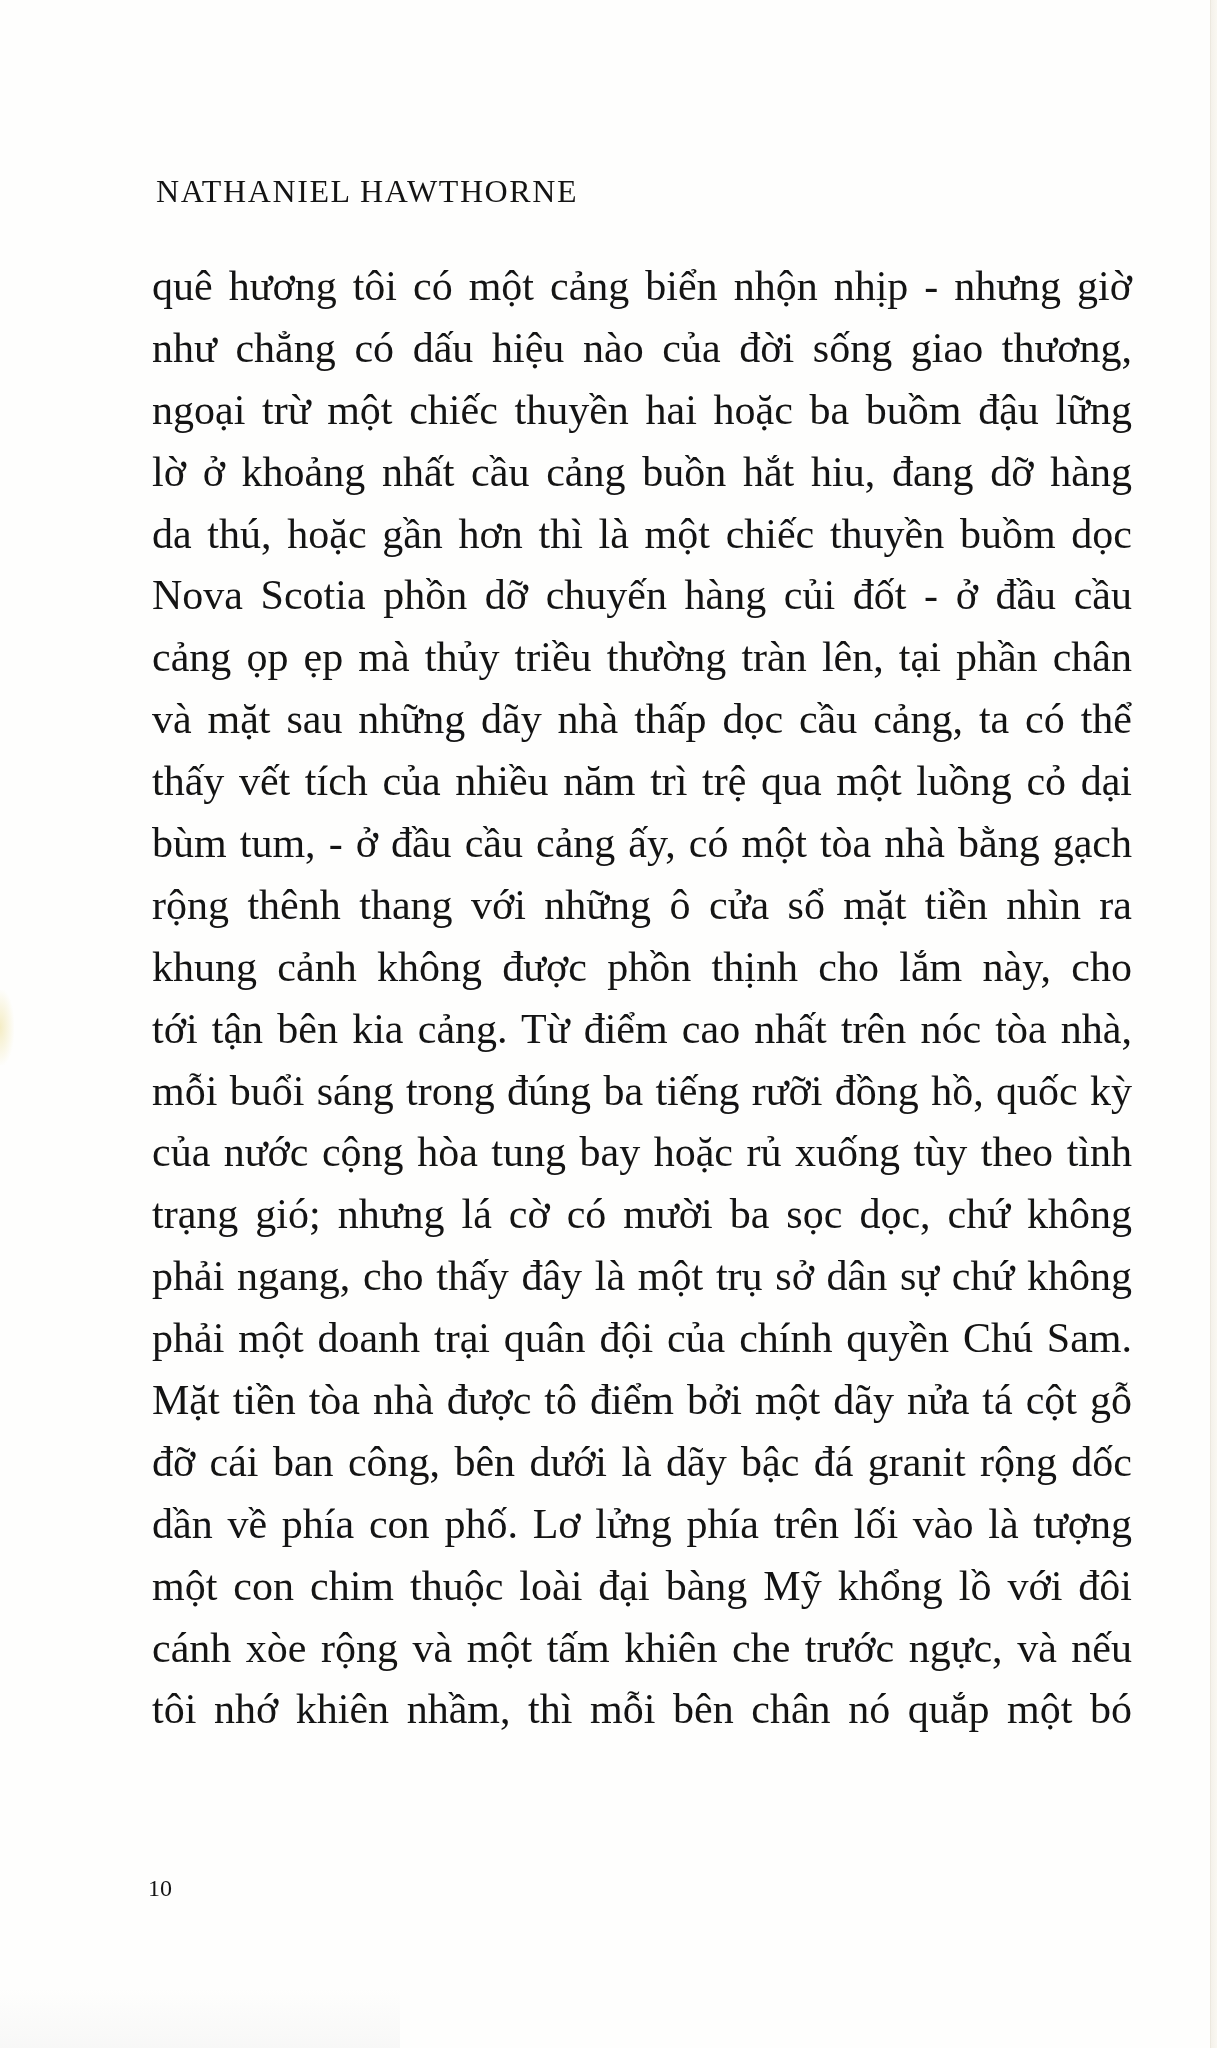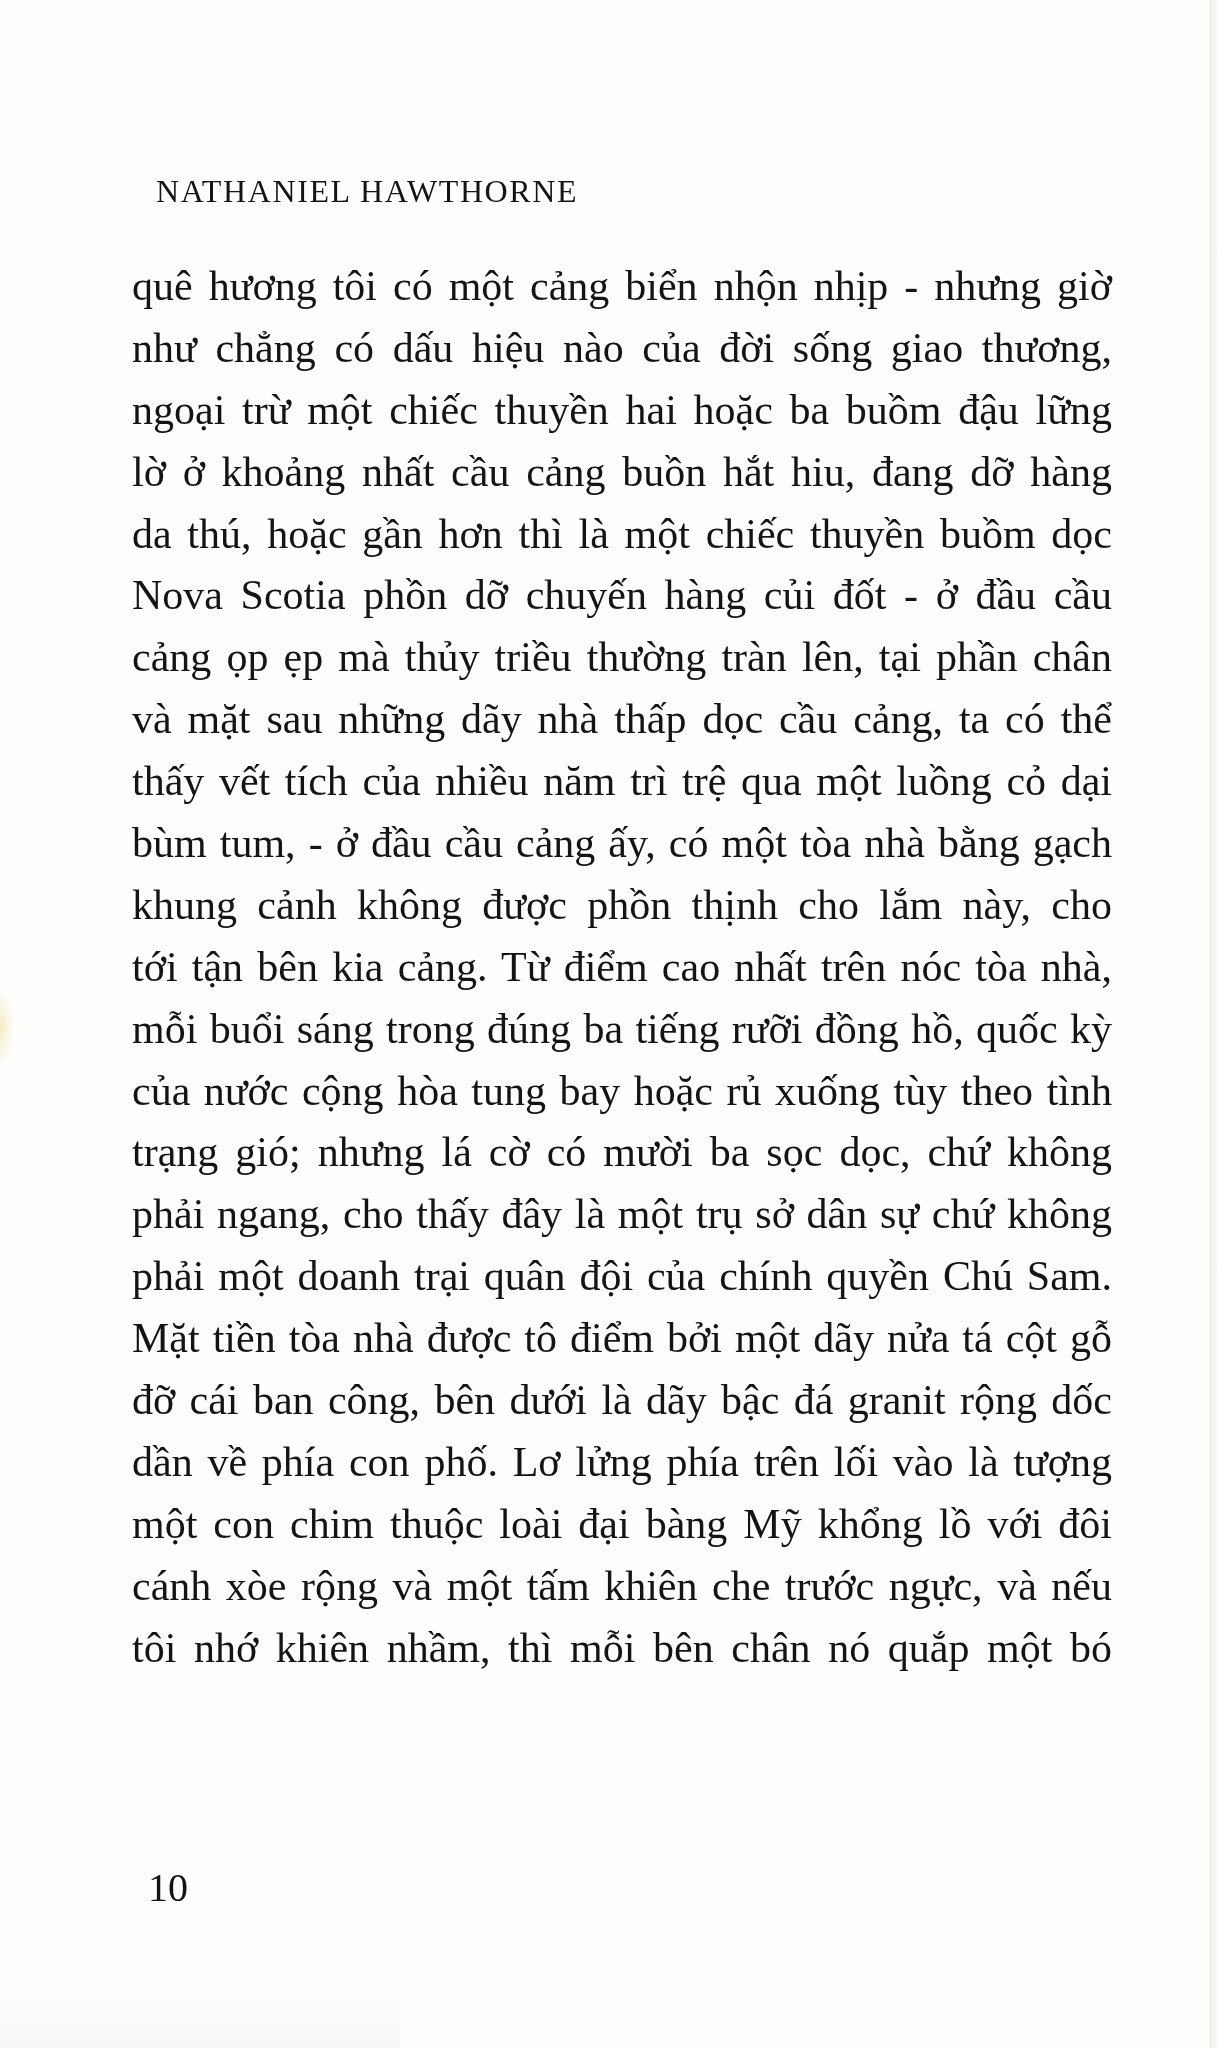--- a/index.html
+++ b/index.html
@@ -44,39 +44,39 @@
       position: absolute;
       left: 156px;
       top: 171px;
       font-size: 32px;
       line-height: 40px;
       letter-spacing: 1.6px;
       white-space: nowrap;
     }
     .body-text {
       position: absolute;
-      left: 132px;
+      left: 152px;
       top: 256px;
       width: 980px;
     }
     .line {
       display: block;
       height: 61.9px;
       line-height: 61.9px;
       font-size: 42px;
       text-align: justify;
       text-align-last: justify;
       white-space: nowrap;
       overflow: visible;
     }
     .page-number {
       position: absolute;
       left: 148px;
       top: 1868px;
-      font-size: 40px;
+      font-size: 24px;
       line-height: 40px;
     }
   </style>
 </head>
 <body>
 
 <div class="page-edge"></div>
 <div class="smudge"></div>
 <div class="bottom-ghost"></div>
 
@@ -86,20 +86,21 @@
   <span class="line">quê hương tôi có một cảng biển nhộn nhịp - nhưng giờ</span>
   <span class="line">như chẳng có dấu hiệu nào của đời sống giao thương,</span>
   <span class="line">ngoại trừ một chiếc thuyền hai hoặc ba buồm đậu lững</span>
   <span class="line">lờ ở khoảng nhất cầu cảng buồn hắt hiu, đang dỡ hàng</span>
   <span class="line">da thú, hoặc gần hơn thì là một chiếc thuyền buồm dọc</span>
   <span class="line">Nova Scotia phồn dỡ chuyến hàng củi đốt - ở đầu cầu</span>
   <span class="line">cảng ọp ẹp mà thủy triều thường tràn lên, tại phần chân</span>
   <span class="line">và mặt sau những dãy nhà thấp dọc cầu cảng, ta có thể</span>
   <span class="line">thấy vết tích của nhiều năm trì trệ qua một luồng cỏ dại</span>
   <span class="line">bùm tum, - ở đầu cầu cảng ấy, có một tòa nhà bằng gạch</span>
+  <span class="line">rộng thênh thang với những ô cửa sổ mặt tiền nhìn ra</span>
   <span class="line">khung cảnh không được phồn thịnh cho lắm này, cho</span>
   <span class="line">tới tận bên kia cảng. Từ điểm cao nhất trên nóc tòa nhà,</span>
   <span class="line">mỗi buổi sáng trong đúng ba tiếng rưỡi đồng hồ, quốc kỳ</span>
   <span class="line">của nước cộng hòa tung bay hoặc rủ xuống tùy theo tình</span>
   <span class="line">trạng gió; nhưng lá cờ có mười ba sọc dọc, chứ không</span>
   <span class="line">phải ngang, cho thấy đây là một trụ sở dân sự chứ không</span>
   <span class="line">phải một doanh trại quân đội của chính quyền Chú Sam.</span>
   <span class="line">Mặt tiền tòa nhà được tô điểm bởi một dãy nửa tá cột gỗ</span>
   <span class="line">đỡ cái ban công, bên dưới là dãy bậc đá granit rộng dốc</span>
   <span class="line">dần về phía con phố. Lơ lửng phía trên lối vào là tượng</span>

